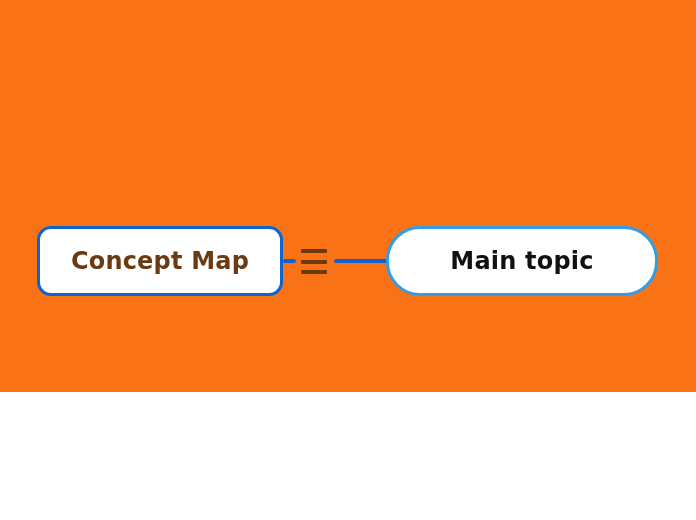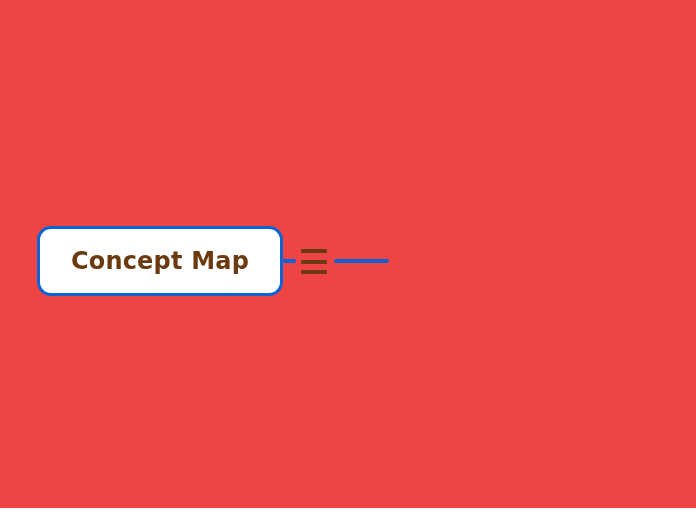--- a/index.html
+++ b/index.html
@@ -3,22 +3,22 @@
 <meta charset="utf-8">
 <style>
   html, body {
     margin: 0;
     padding: 0;
     background: #ffffff;
   }
   .canvas {
     position: relative;
     width: 696px;
-    height: 508px;
-    background: #ef4444;
+    height: 392px;
+    background: #f97316;
     overflow: hidden;
     font-family: "DejaVu Sans", sans-serif;
   }
   .node {
     position: absolute;
     box-sizing: border-box;
     background: #ffffff;
     display: flex;
     align-items: center;
     justify-content: center;
@@ -97,14 +97,17 @@
   <div class="connector-stub"></div>
 
   <div class="lines-icon">
     <span class="bar"></span>
     <span class="bar"></span>
     <span class="bar"></span>
   </div>
 
   <div class="connector-line"></div>
 
+  <div class="node node-main">
+    <span class="node-label">Main topic</span>
+  </div>
 
 </div>
 
 </body></html>

